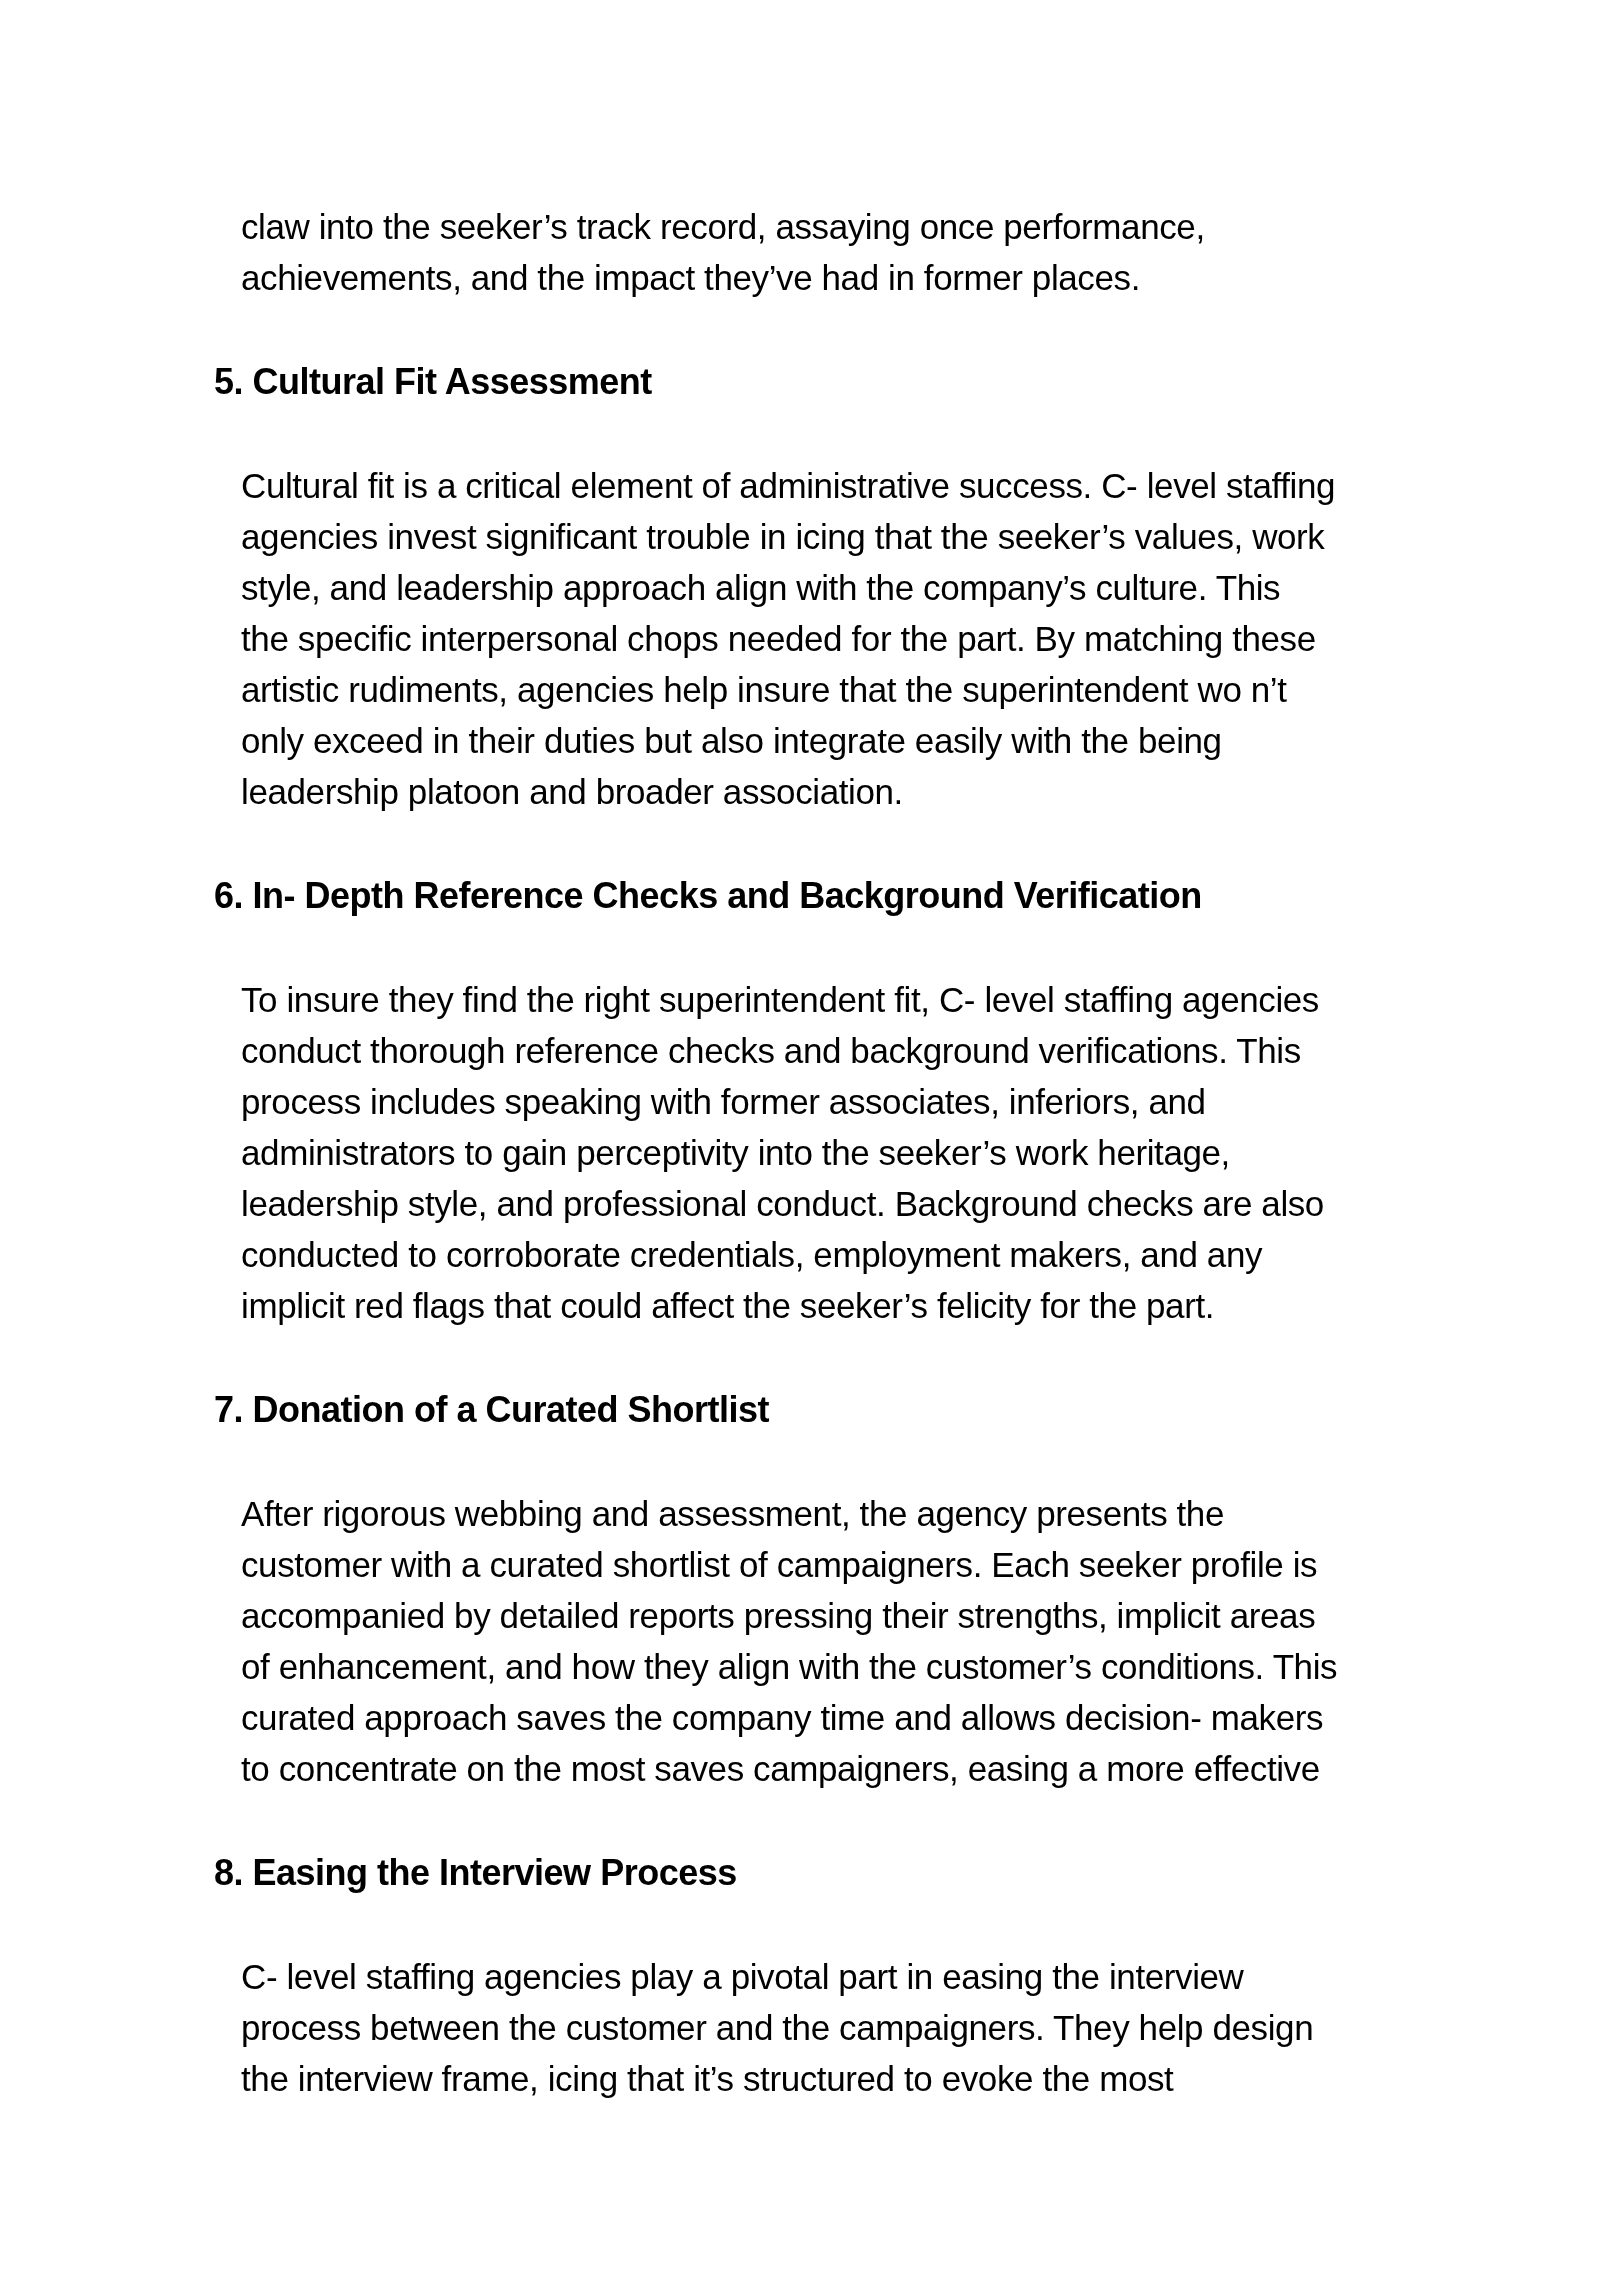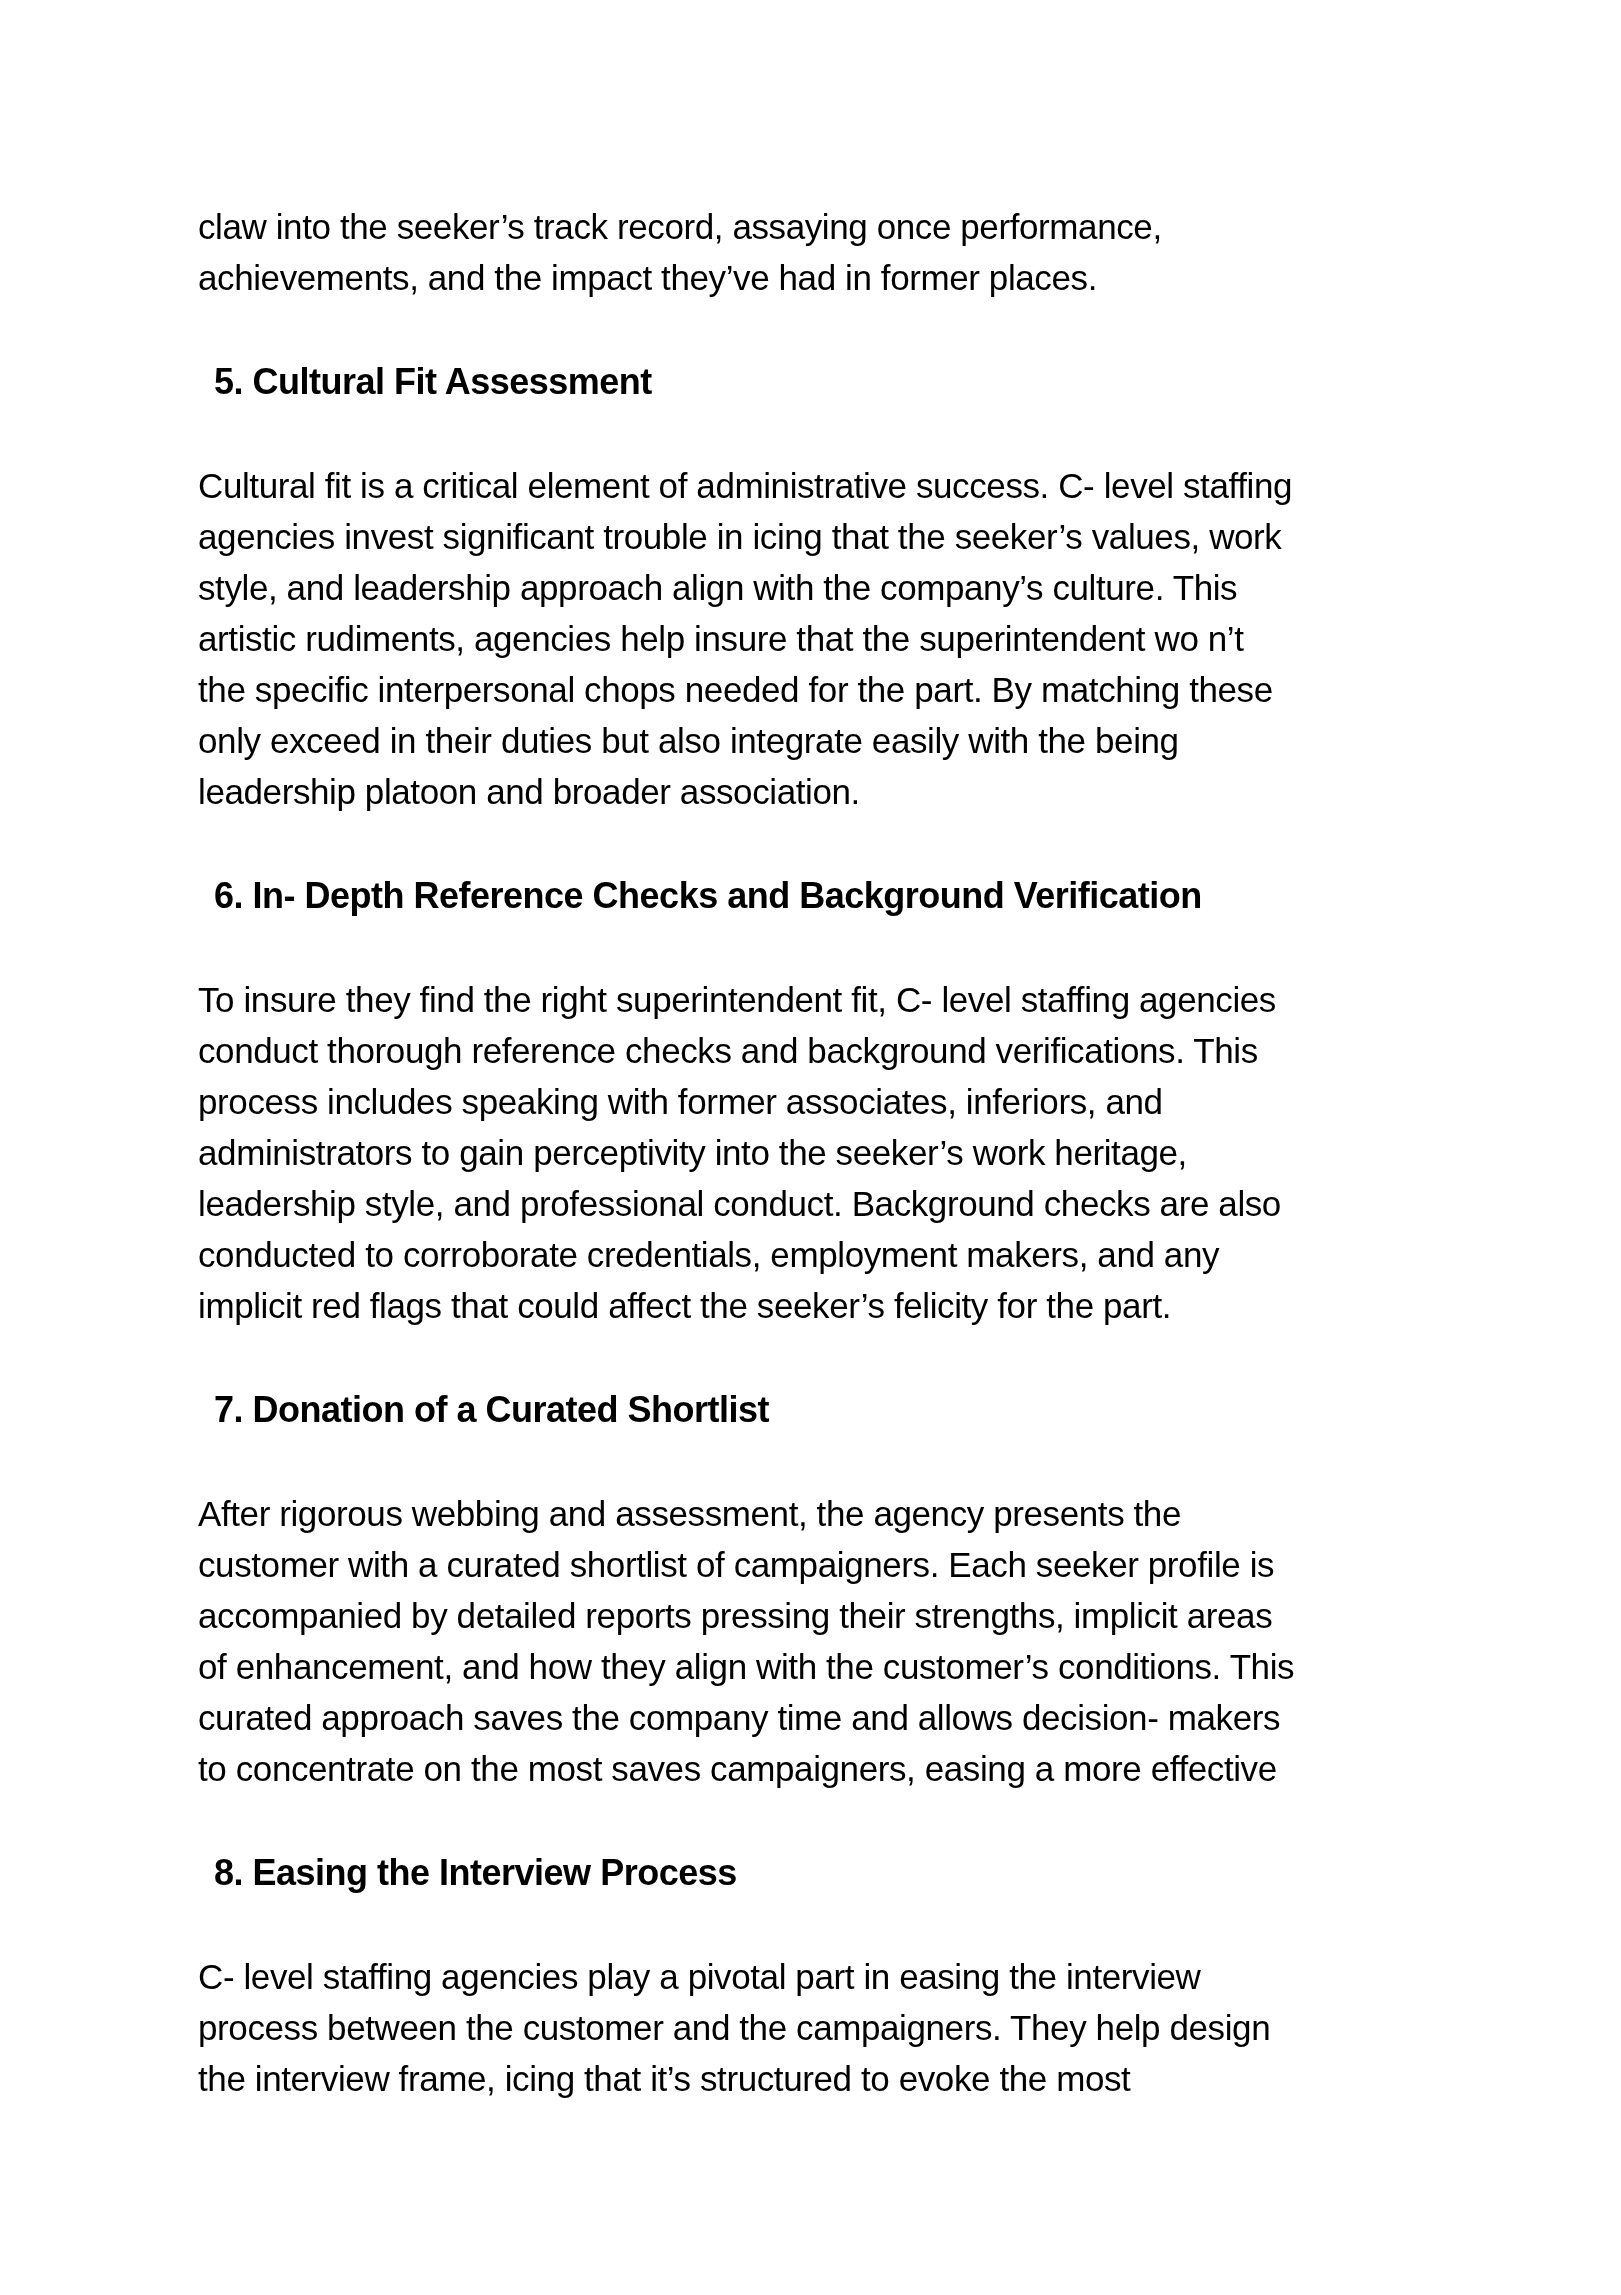--- a/index.html
+++ b/index.html
@@ -31,20 +31,21 @@
     }
     .para {
       font-size: 35px;
       line-height: 51px;
       margin: 0;
       letter-spacing: -0.4px;
       white-space: nowrap;
     }
     .para .line {
       display: block;
+      margin-left: 43px;
     }
     .heading {
       font-size: 36px;
       font-weight: bold;
       line-height: 51px;
       margin: 16px;
       letter-spacing: -0.5px;
       white-space: nowrap;
     }
     .gap-after-para { height: 37px; }
@@ -62,22 +63,22 @@
     </p>
     <div class="gap-after-para"></div>
 
     <h2 class="heading">5. Cultural Fit Assessment</h2>
     <div class="gap-after-heading"></div>
 
     <p class="para">
       <span class="line">Cultural fit is a critical element of administrative success. C- level staffing</span>
       <span class="line">agencies invest significant trouble in icing that the seeker’s values, work</span>
       <span class="line">style, and leadership approach align with the company’s culture. This</span>
+      <span class="line">the specific interpersonal chops needed for the part. By matching these</span>
       <span class="line">artistic rudiments, agencies help insure that the superintendent wo n’t</span>
-      <span class="line">the specific interpersonal chops needed for the part. By matching these</span>
       <span class="line">only exceed in their duties but also integrate easily with the being</span>
       <span class="line">leadership platoon and broader association.</span>
     </p>
     <div class="gap-after-para"></div>
 
     <h2 class="heading">6. In- Depth Reference Checks and Background Verification</h2>
     <div class="gap-after-heading"></div>
 
     <p class="para">
       <span class="line">To insure they find the right superintendent fit, C- level staffing agencies</span>

